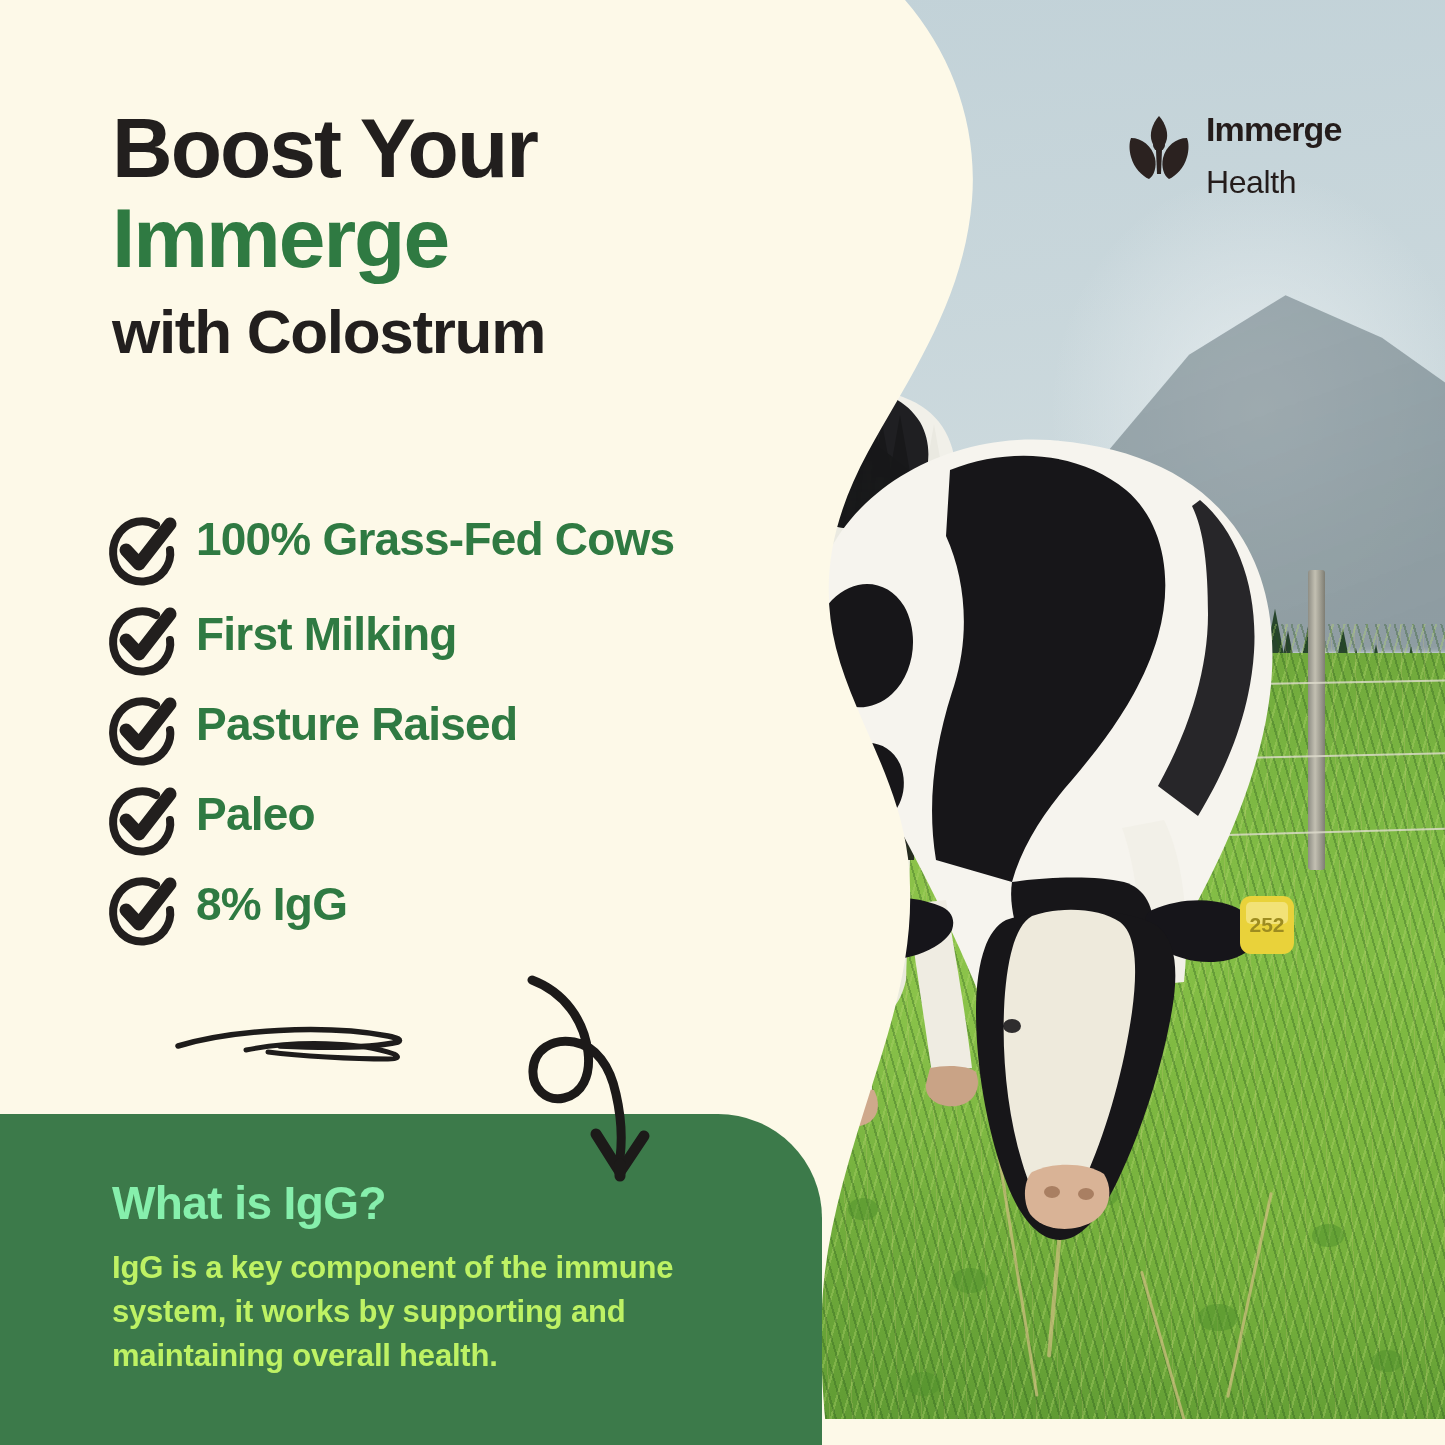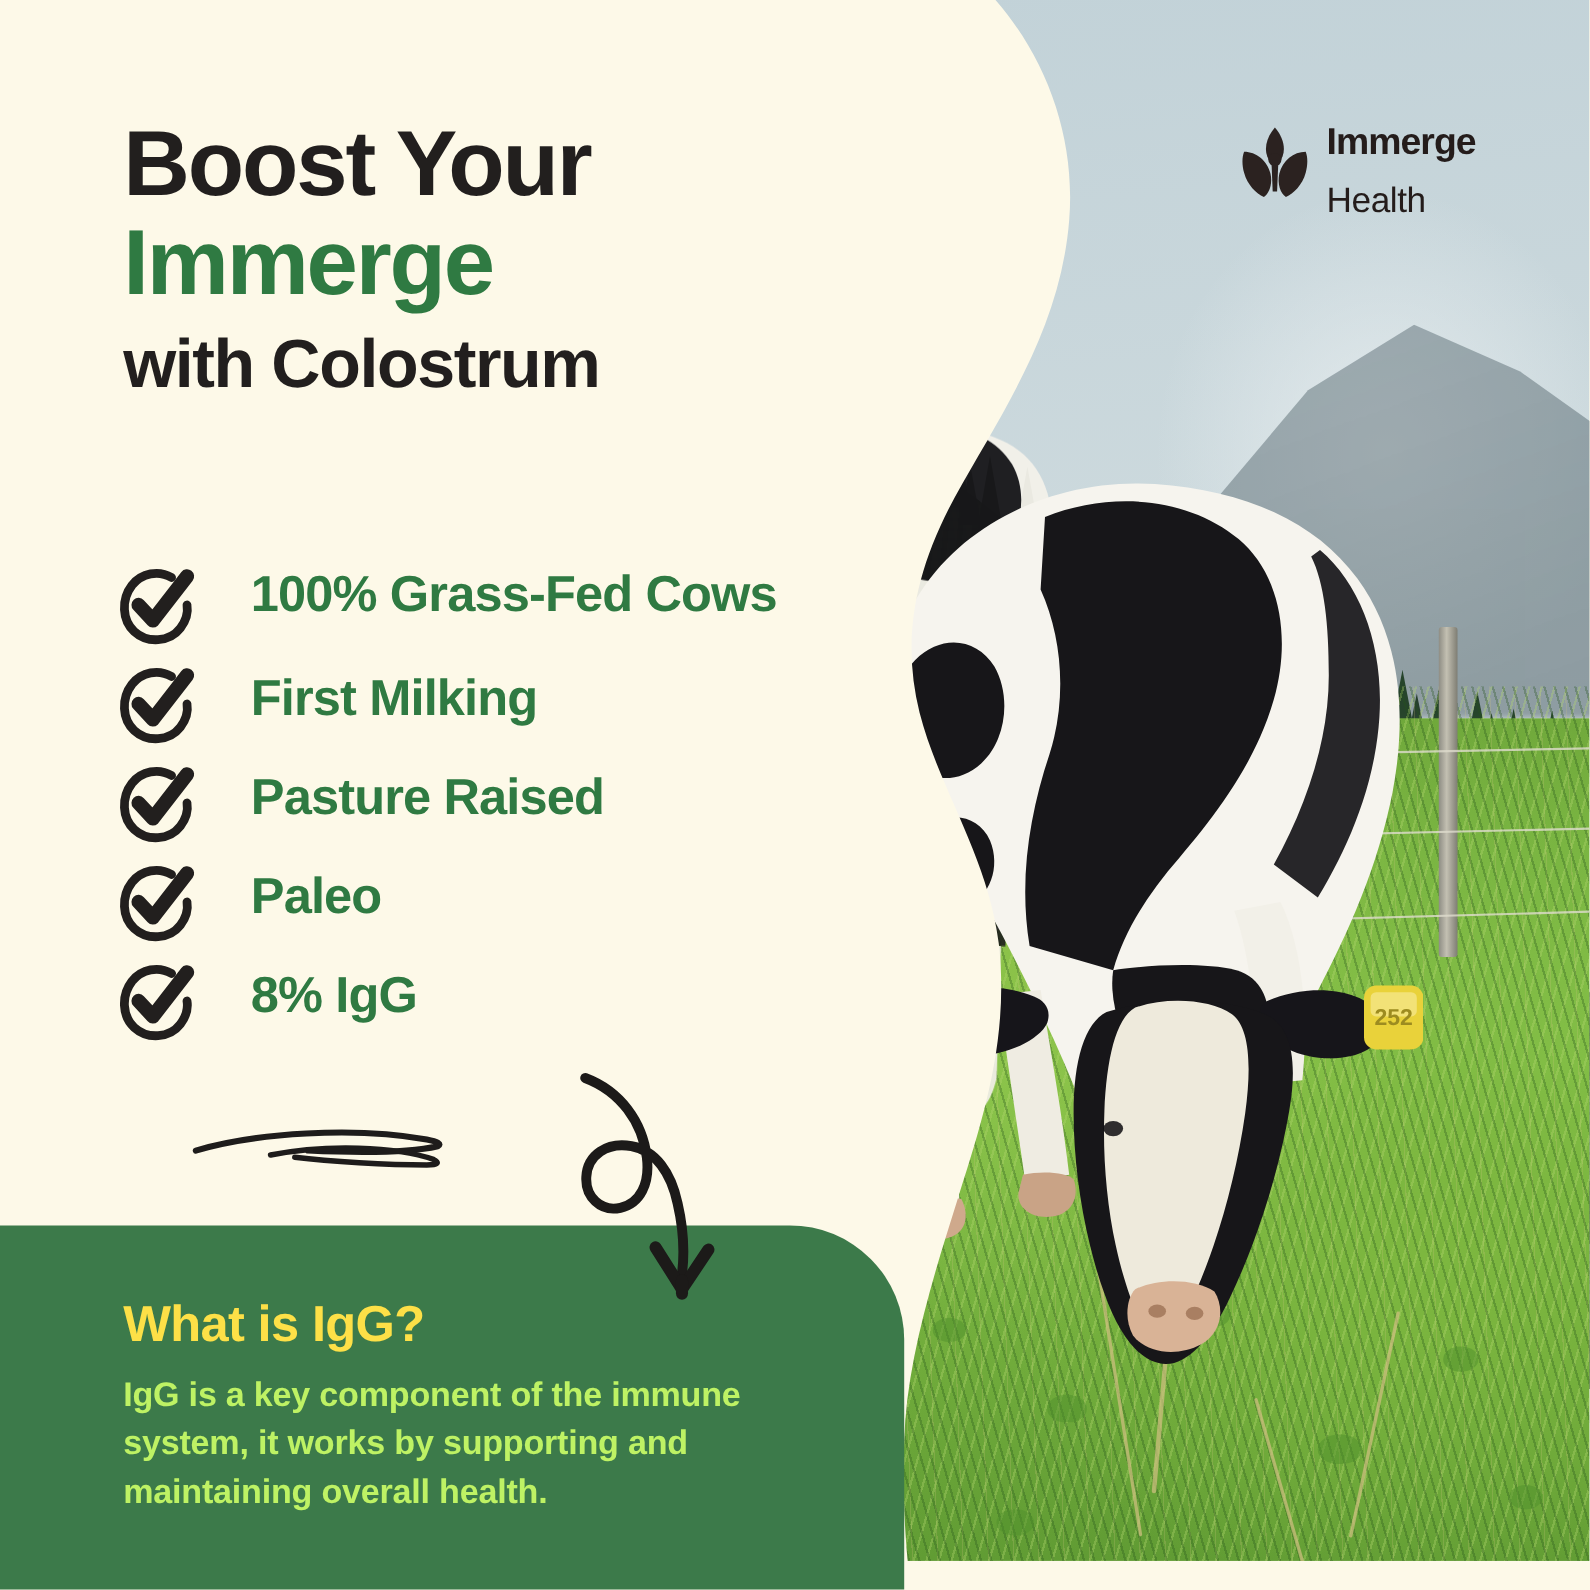--- a/index.html
+++ b/index.html
@@ -85,35 +85,35 @@
   .h-sub {
     font-size:62px; font-weight:700; line-height:1.1;
     letter-spacing:-1.3px; color:#221F1E; margin-top:14px;
   }
 
   .features { position:absolute; left:104px; top:514px; width:700px; }
   .feat { display:flex; align-items:flex-start; margin-bottom:16px; }
   .feat .tick { flex:0 0 auto; width:78px; height:74px; margin-right:14px; }
   .feat .ftext {
     font-size:46px; font-weight:700; color:#2F7A42;
-    line-height:1.03; letter-spacing:-0.8px; padding-top:7px;margin-left:32px;
+    line-height:1.03; letter-spacing:-0.8px; padding-top:7px;
   }
   .feat.two .ftext { padding-top:2px; }
 
   .squiggle { position:absolute; left:172px; top:1012px; width:260px; height:72px; }
   .arrow    { position:absolute; left:492px; top:958px; width:190px; height:232px; }
 
   
   .green-panel {
     position:absolute; left:0; top:1114px; width:822px; height:331px;
     background:#3C7A4A; border-top-right-radius:104px;
   }
   .gp-title {
     position:absolute; left:112px; top:62px;
-    font-size:46px; font-weight:700; color:#fde047; letter-spacing:-0.6px;
+    font-size:46px; font-weight:700; color:#86efac; letter-spacing:-0.6px;
   }
   .gp-body {
     position:absolute; left:112px; top:132px; width:660px;
     font-size:31px; font-weight:700; color:#bef264;
     line-height:1.42; letter-spacing:-0.2px;
   }
 
   
   .logo { position:absolute; left:1128px; top:112px; display:flex; }
   .logo-mark { width:62px; height:72px; margin-right:16px; }

